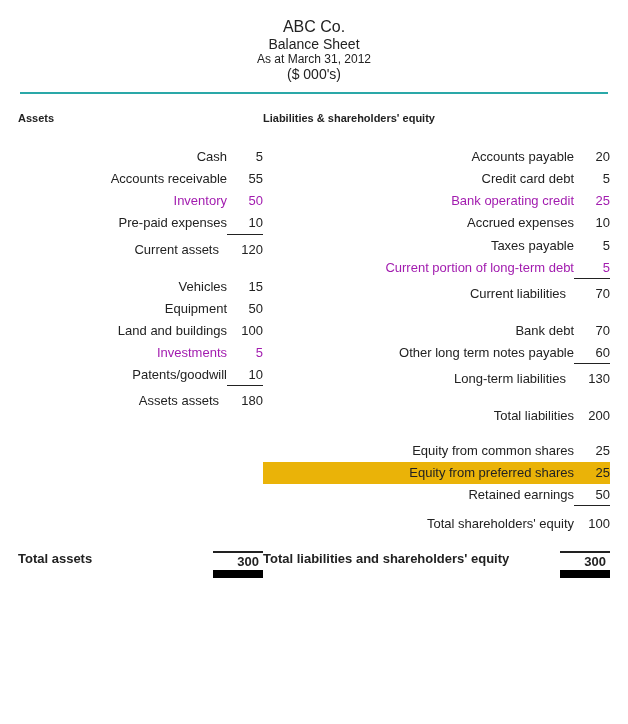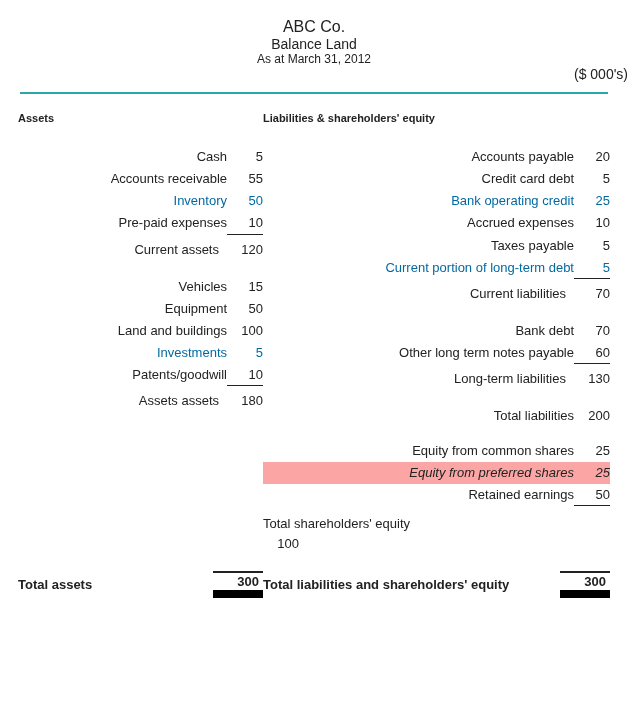--- a/index.html
+++ b/index.html
@@ -43,21 +43,21 @@
       justify-content: flex-end;
       align-items: baseline;
       padding: 1px 0;
       line-height: 1.55;
     }
     .row-label {}
     .row-value {
       min-width: 36px;
       text-align: right;
     }
-    .orange { color: #0369a1; }
+    .orange { color: #a21caf; }
     .row-underline .row-value {
       border-bottom: 1px solid #222;
     }
     .subtotal-row {
       display: flex;
       justify-content: flex-end;
       align-items: baseline;
       padding: 4px 0 4px 0;
       line-height: 1.55;
     }
@@ -66,21 +66,21 @@
       margin-right: 8px;
     }
     .subtotal-value {
       min-width: 36px;
       text-align: right;
     }
     .spacer { height: 12px; }
     .total-row {
       display: flex;
       justify-content: space-between;
-      align-items: center;
+      align-items: flex-start;
       padding: 6px 0 2px 0;
       font-weight: bold;
     }
     .total-value {
       min-width: 50px;
       text-align: right;
       border-top: 2px solid #222;
       border-bottom: 2px solid #222;
       padding: 1px 0;
     }
@@ -101,23 +101,23 @@
     .footer-liabilities {
       flex: 1;
     }
   </style>
 </head>
 <body>
 
 <div>
   <div class="header">
     <div style="font-size:16px;">ABC Co.</div>
-    <div style="font-size:14px;">Balance Land</div>
+    <div style="font-size:14px;">Balance Sheet</div>
     <div style="font-size:12px;">As at March 31, 2012</div>
-    <div style="font-size:14px;text-align:right;">($ 000's)</div>
+    <div style="font-size:14px;">($ 000's)</div>
   </div>
   <hr class="header-line">
 </div>
 
 <div class="content">
 
   <div class="col-assets">
     <div class="section-title">Assets</div>
     <div class="spacer"></div>
 
@@ -237,31 +237,31 @@
       <span class="row-value">200</span>
     </div>
 
     <div class="spacer"></div>
 
     <div id="equity-rows">
         <div class="row">
       <span class="row-label">Equity from common shares</span>
       <span class="row-value">25</span>
     </div>
-        <div class="row" style="background: #fca5a5; font-style: italic;">
+        <div class="row" style="background: #eab308;">
       <span class="row-label">Equity from preferred shares</span>
       <span class="row-value">25</span>
     </div>
         <div class="row row-underline">
       <span class="row-label">Retained earnings</span>
       <span class="row-value">50</span>
     </div>
       </div>
 
-    <div class="row" style="margin-top:6px;flex-direction:column;">
+    <div class="row" style="margin-top:6px;">
       <span class="row-label">Total shareholders' equity</span>
       <span class="row-value">100</span>
     </div>
   </div>
 </div>
 
 <div class="footer-section">
   <div class="footer-assets">
     <div class="total-row">
       <span>Total assets</span>

